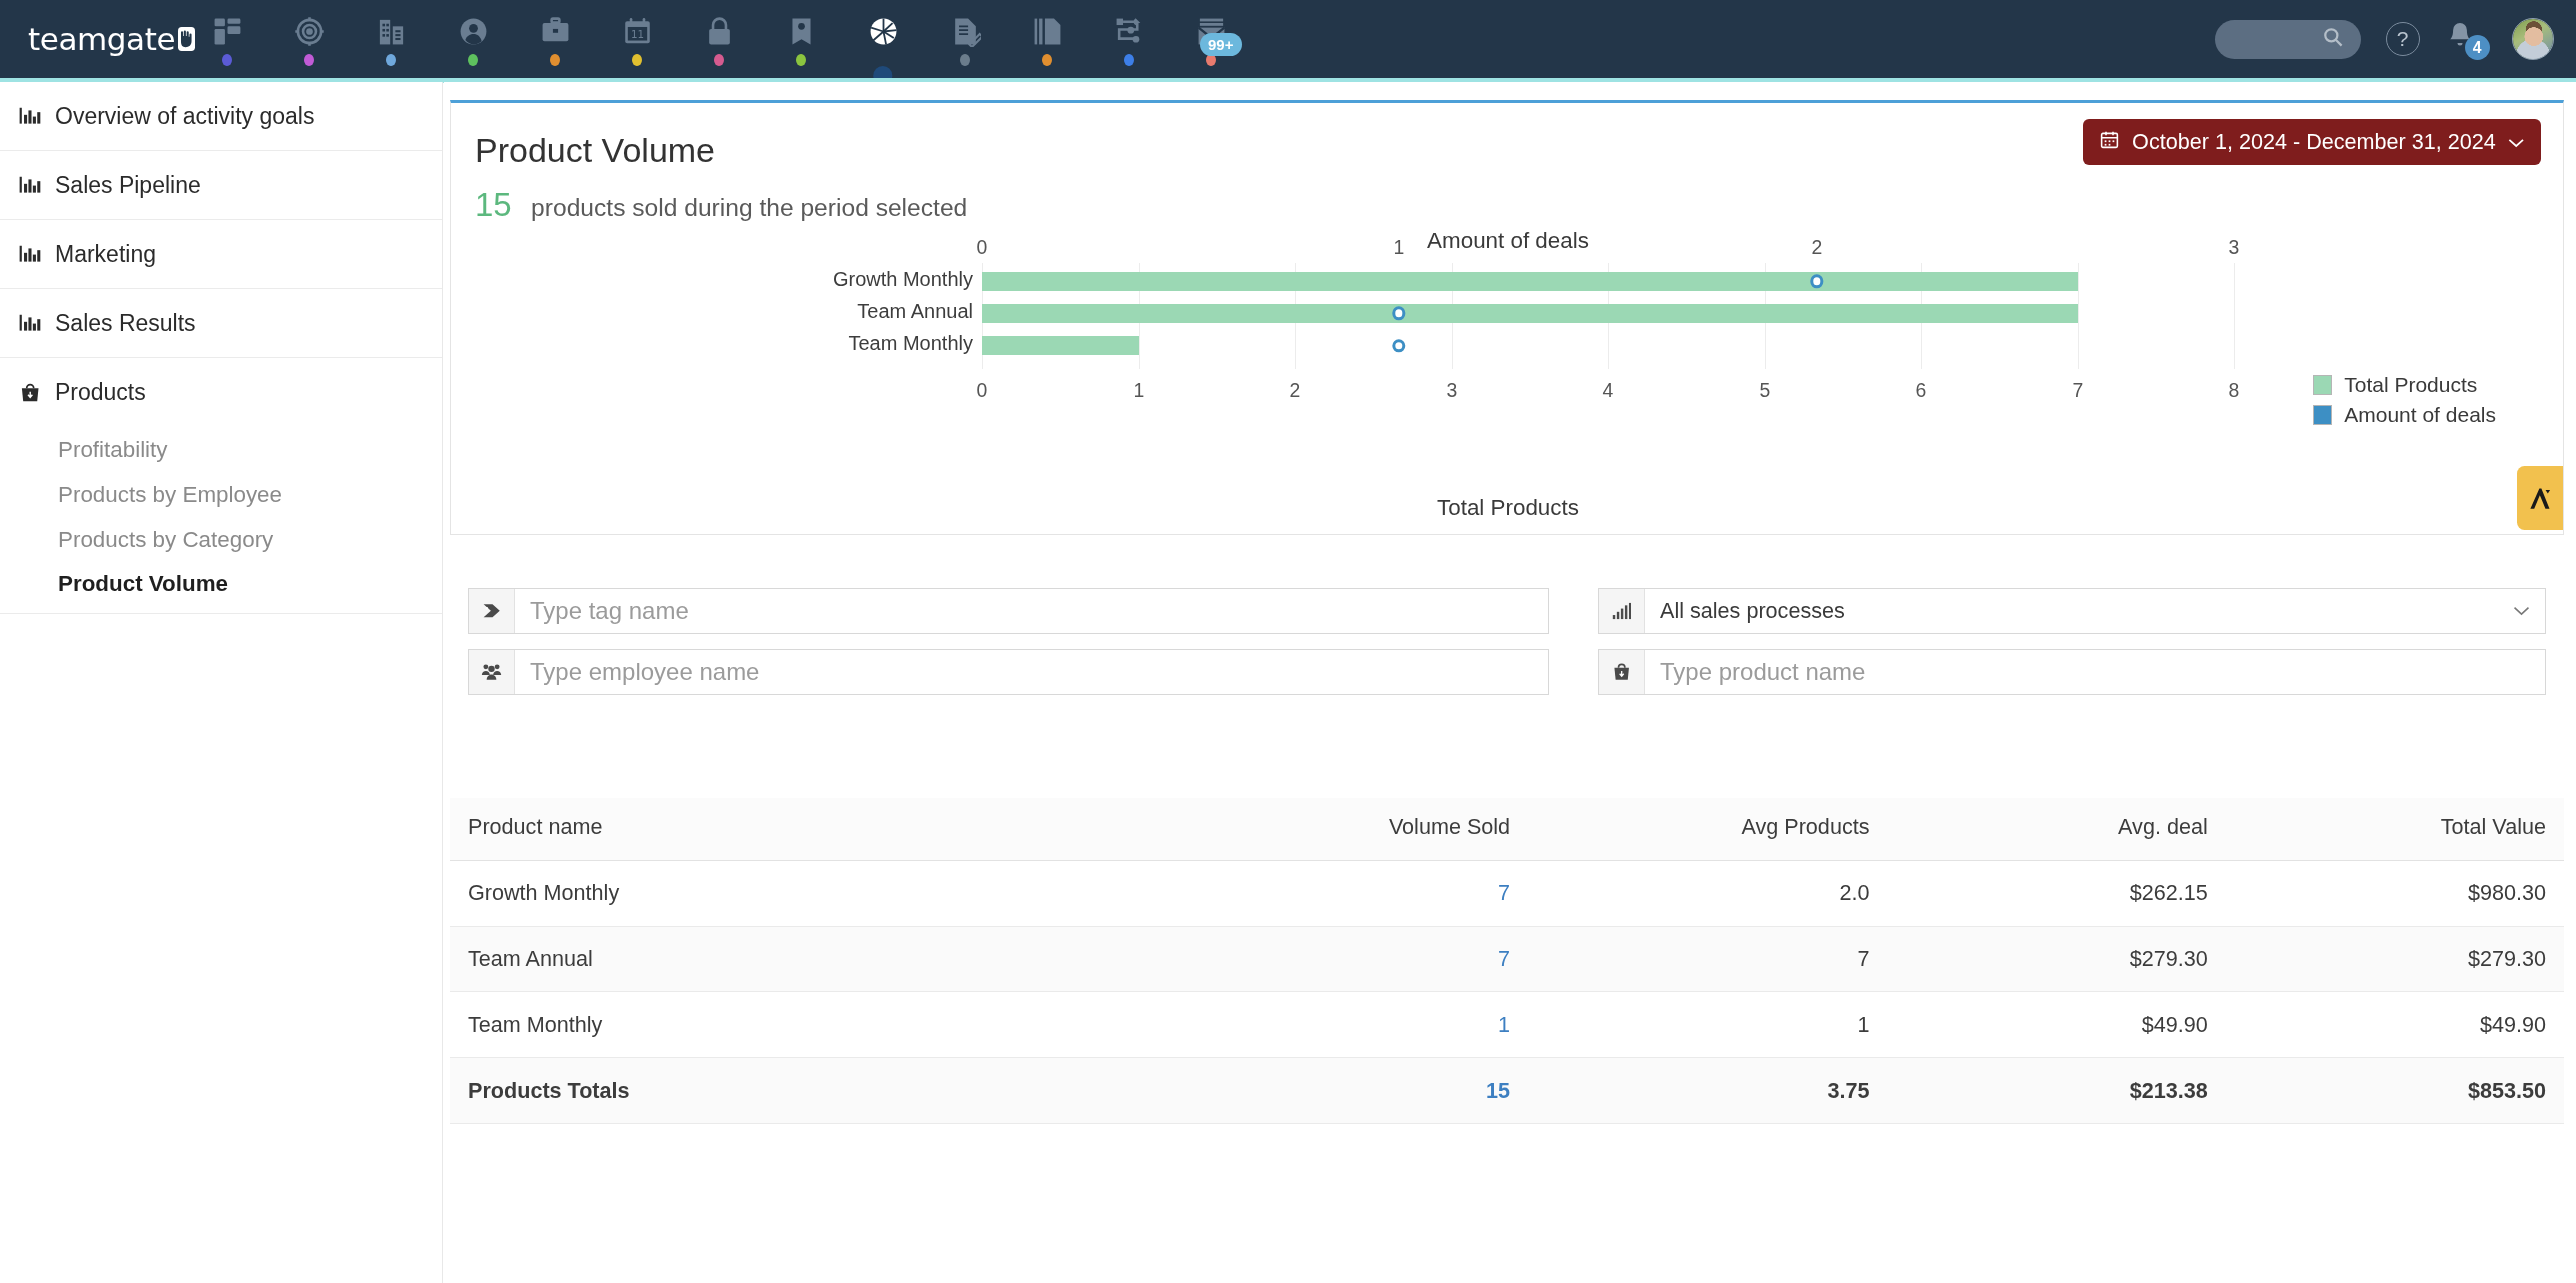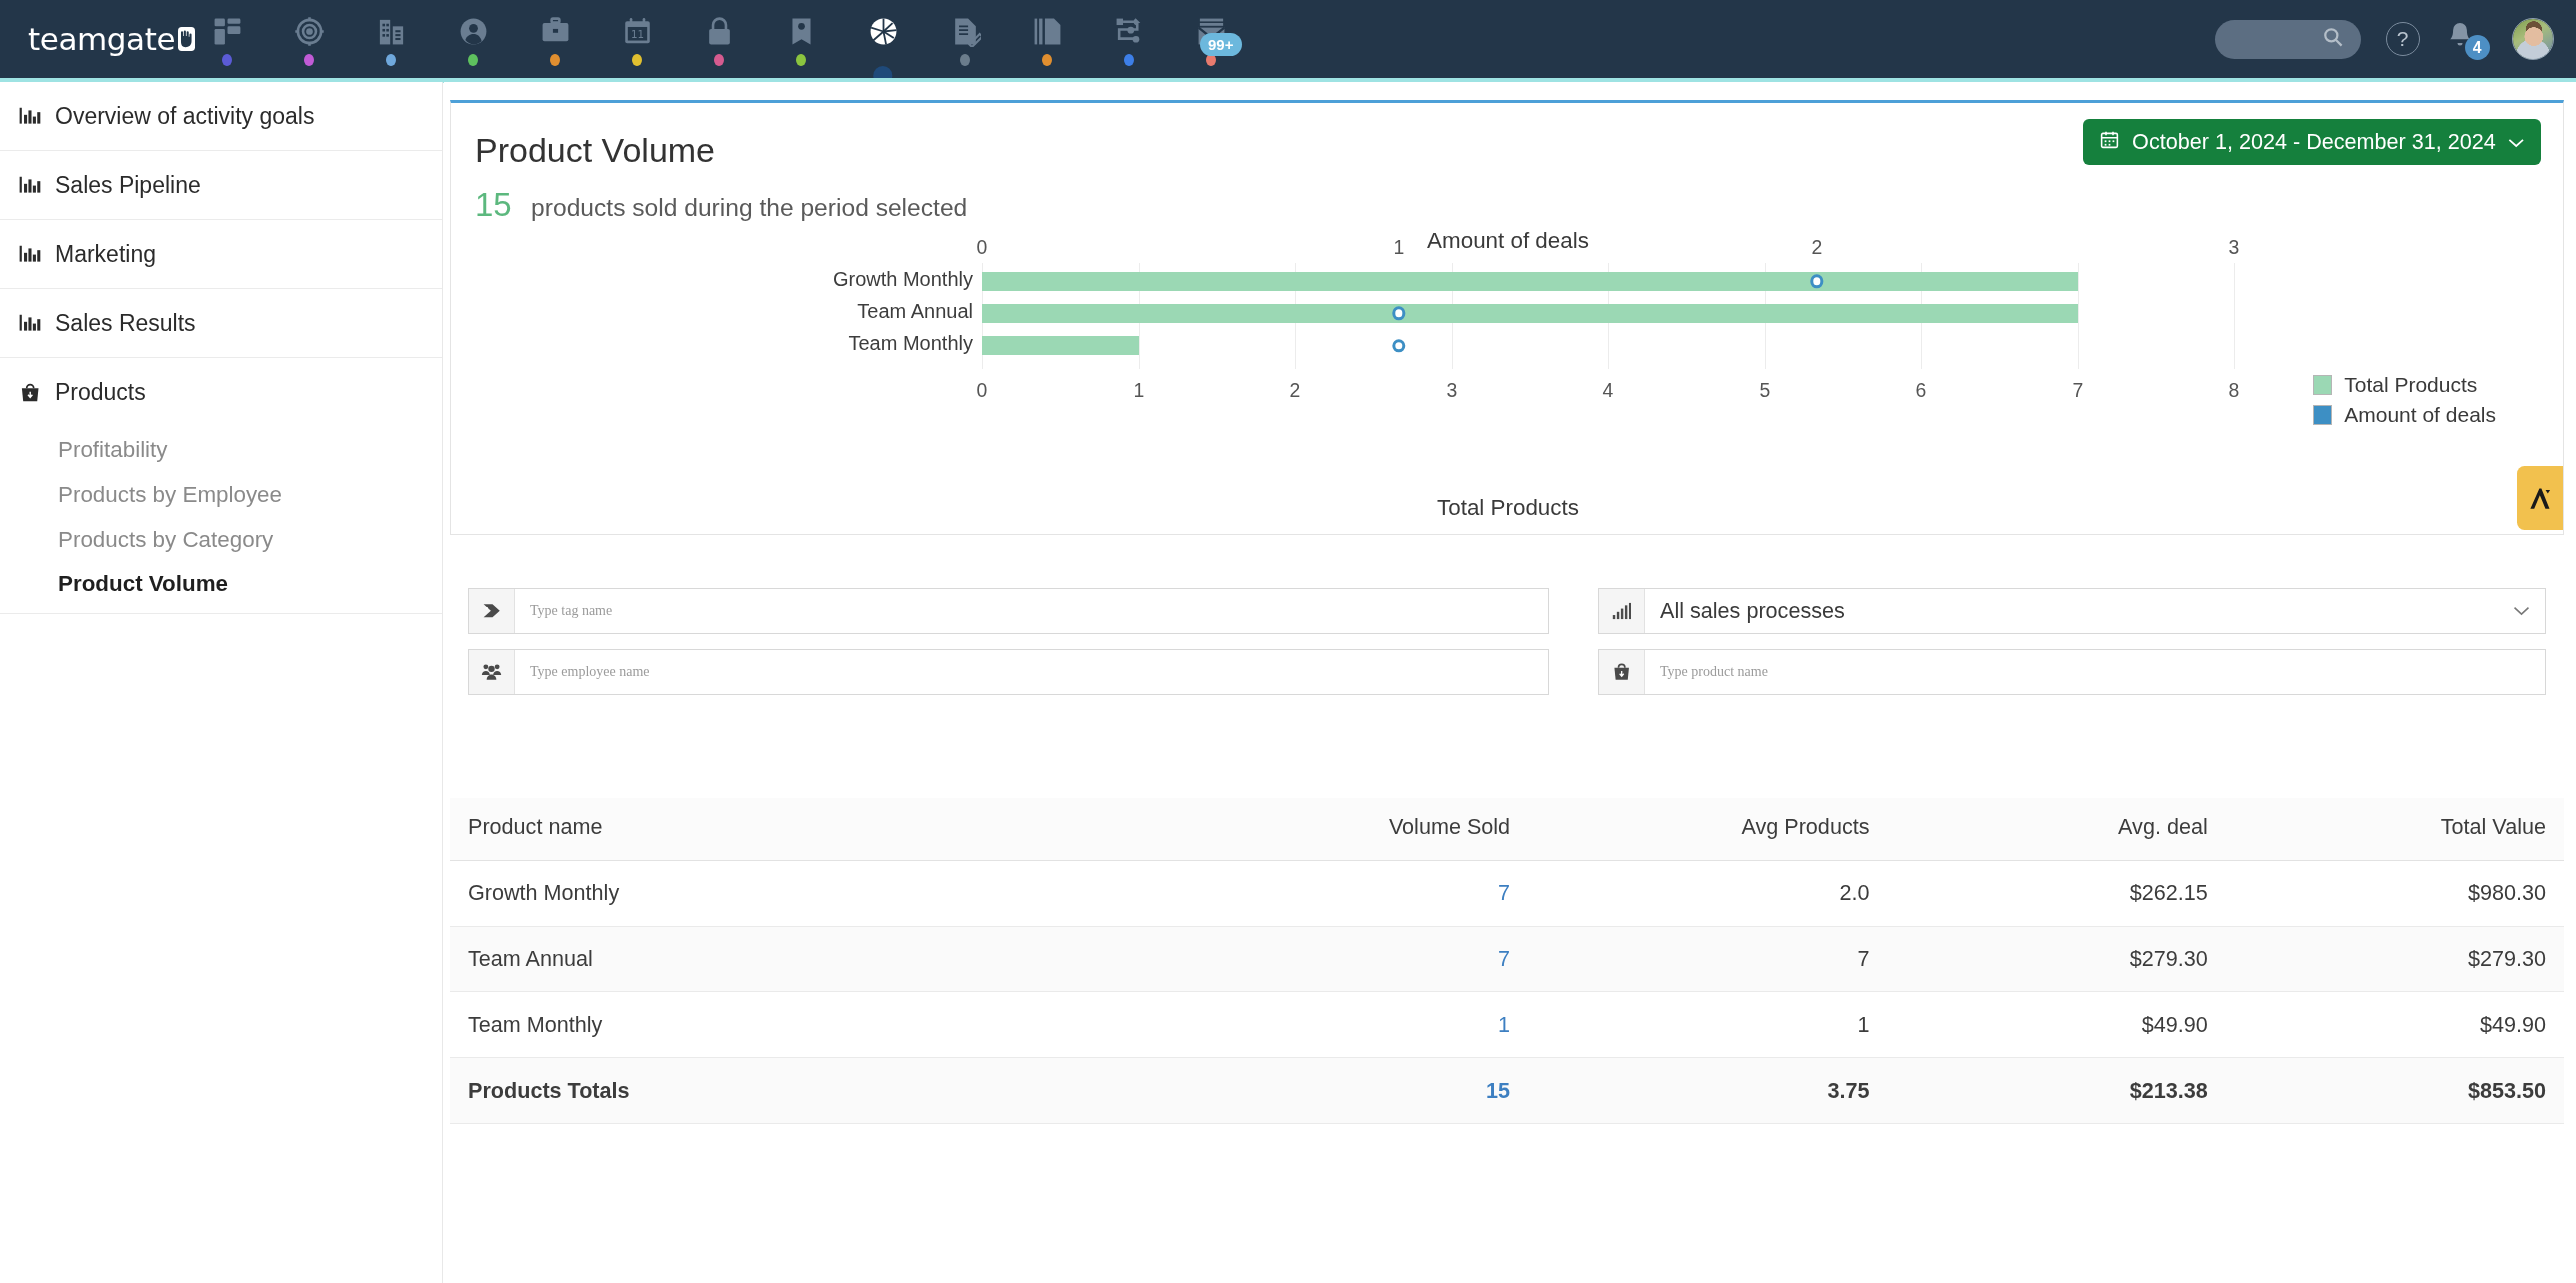--- a/index.html
+++ b/index.html
@@ -119,21 +119,21 @@
   .card-sub .txt { font-size: 24.6px; color: #5a5a5a; }
 
   .expand-btn {
     position: absolute; top: 16.4px; right: 395px;
     width: 43px; height: 43px; border-radius: 50%;
     border: 0.7px solid #e0e0e0; background: #fff;
     display: flex; align-items: center; justify-content: center; cursor: pointer;
   }
   .daterange {
     position: absolute; top: 16.4px; right: 22.4px;
-    height: 46px; background: #15803d; color: #fff;
+    height: 46px; background: #7f1d1d; color: #fff;
     border-radius: 6px; display: flex; align-items: center;
     padding: 0 16.4px; gap: 12px; font-size: 21.6px; cursor: pointer;
   }
 
   
   .chart { position: absolute; top: 112px; left: 0; width: 2114px; height: 313px; }
   .chart-toptitle {
     position: absolute; top: 13.4px; left: 0; width: 2114px;
     text-align: center; font-size: 22.4px; color: #3a3a3a;
   }
@@ -180,22 +180,22 @@
     border: 0.7px solid #d8d8d8; background: #fff;
     display: flex; align-items: center;
   }
   .field-ico {
     width: 46px; height: 100%; background: #f5f5f5;
     border-right: 0.7px solid #e2e2e2;
     display: flex; align-items: center; justify-content: center;
   }
   .field-input {
     flex: 1; border: none; outline: none; background: transparent;
-    font-size: 14px; color: #3a3a3a; padding-left: 15px;
-    font-family: Liberation Serif, serif;
+    font-size: 24px; color: #3a3a3a; padding-left: 15px;
+    font-family: Liberation Sans, sans-serif;
   }
   .field-input::placeholder { color: #9b9b9b; }
   .field-val { flex:1; font-size: 21.6px; color: #3a3a3a; padding-left: 15px; }
   .caret { margin-right: 16.4px; color: #777; font-size: 15px; }
 
   
   .tablewrap { position: absolute; top: 716px; left: 6px; width: 2114px; }
   table { width: 100%; border-collapse: collapse; }
   thead th {
     font-size: 21.6px; font-weight: normal; color: #3c3c3c;

